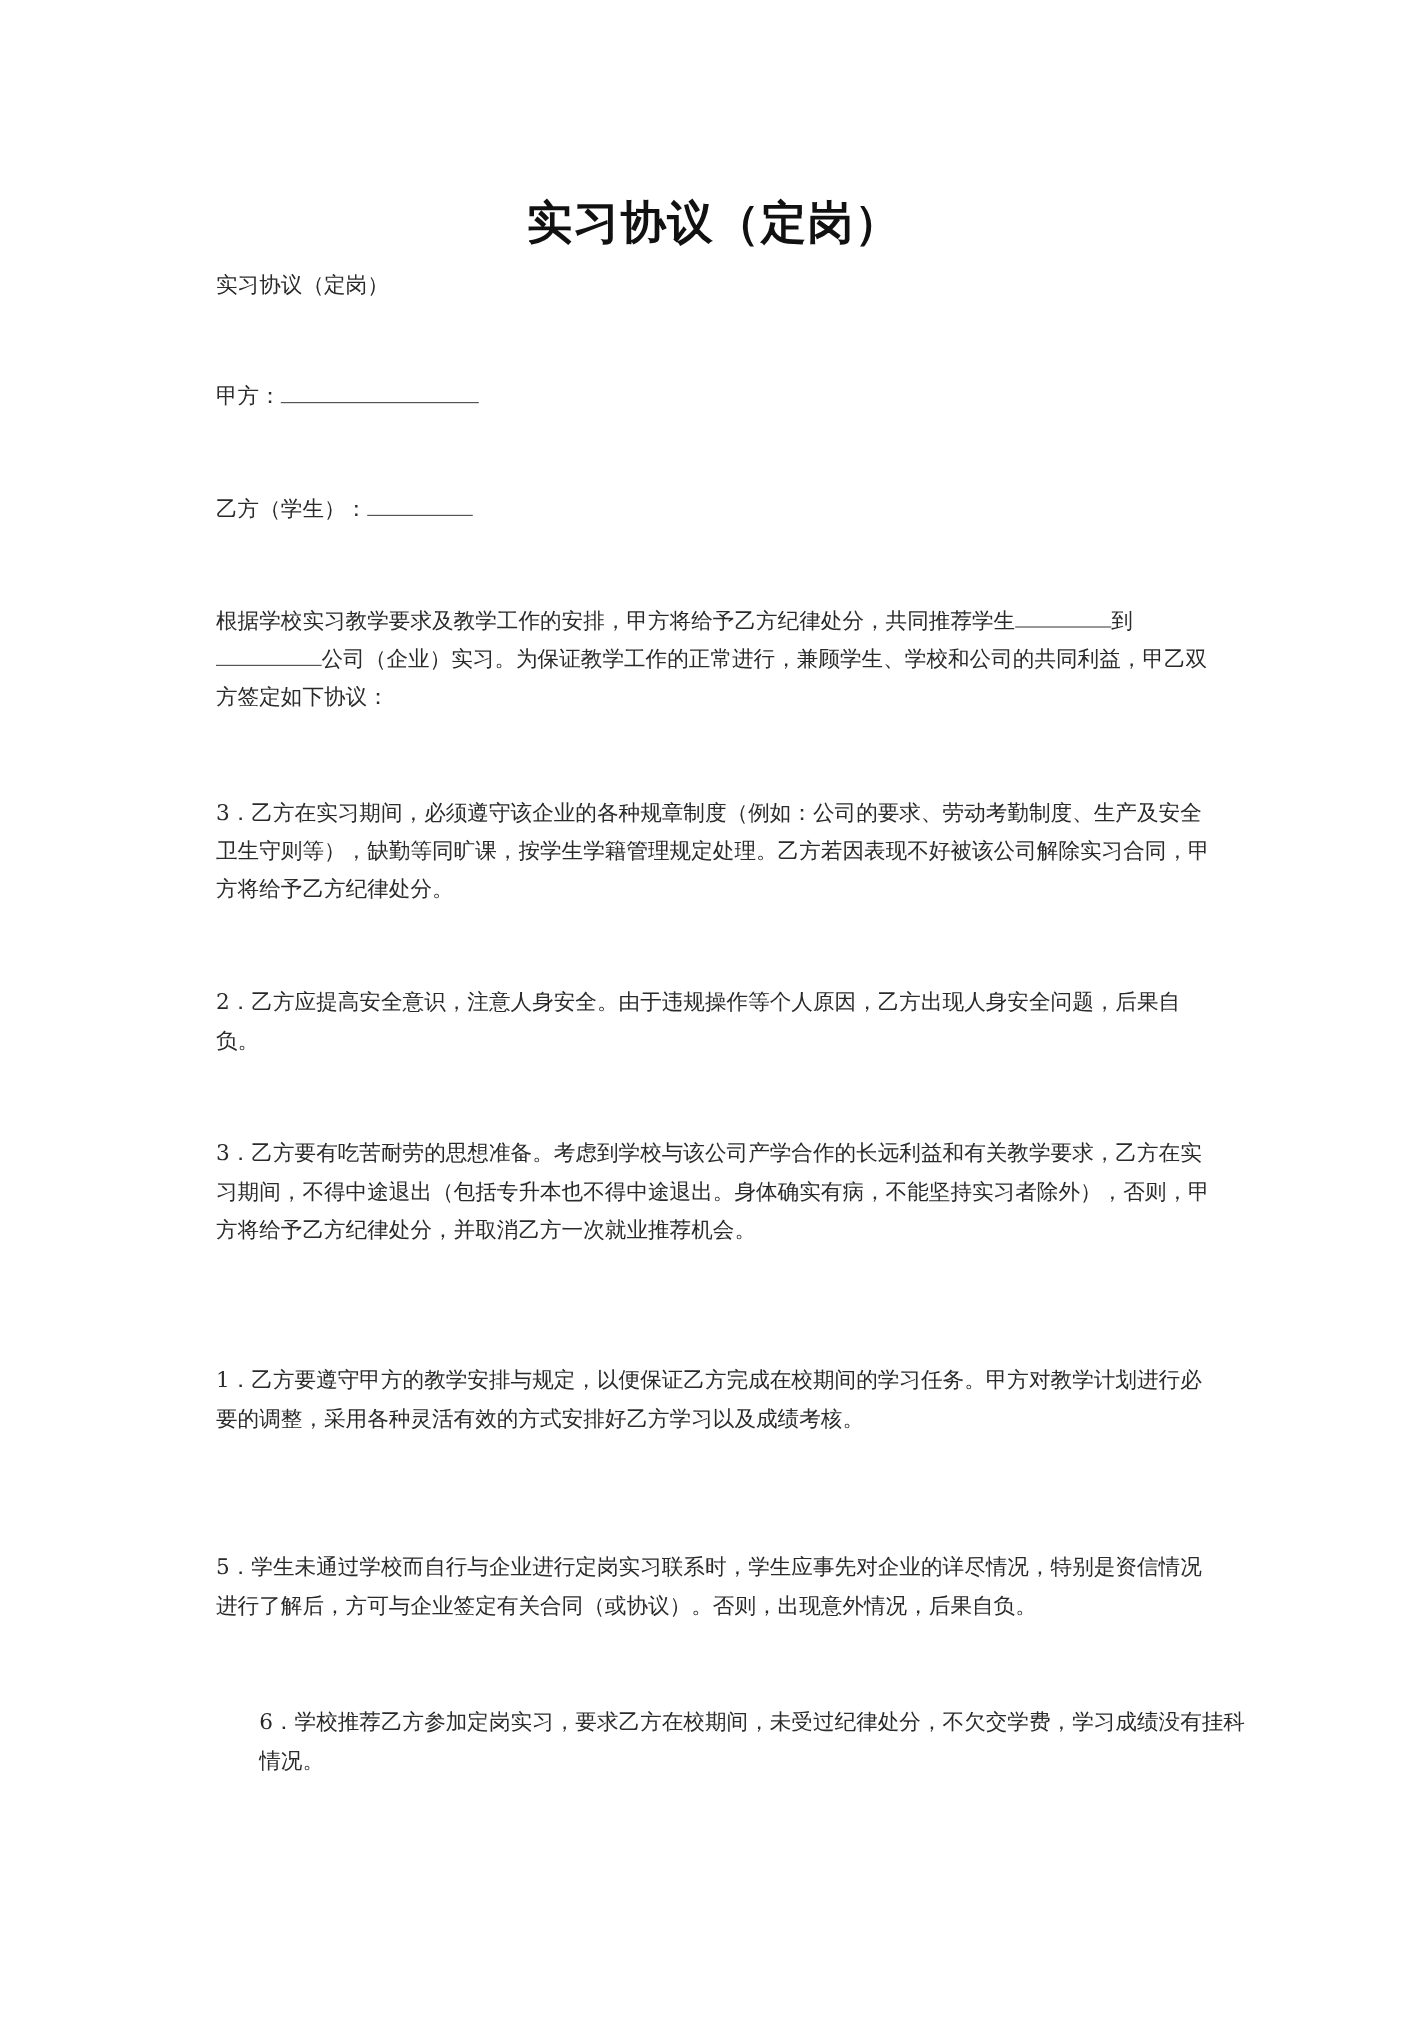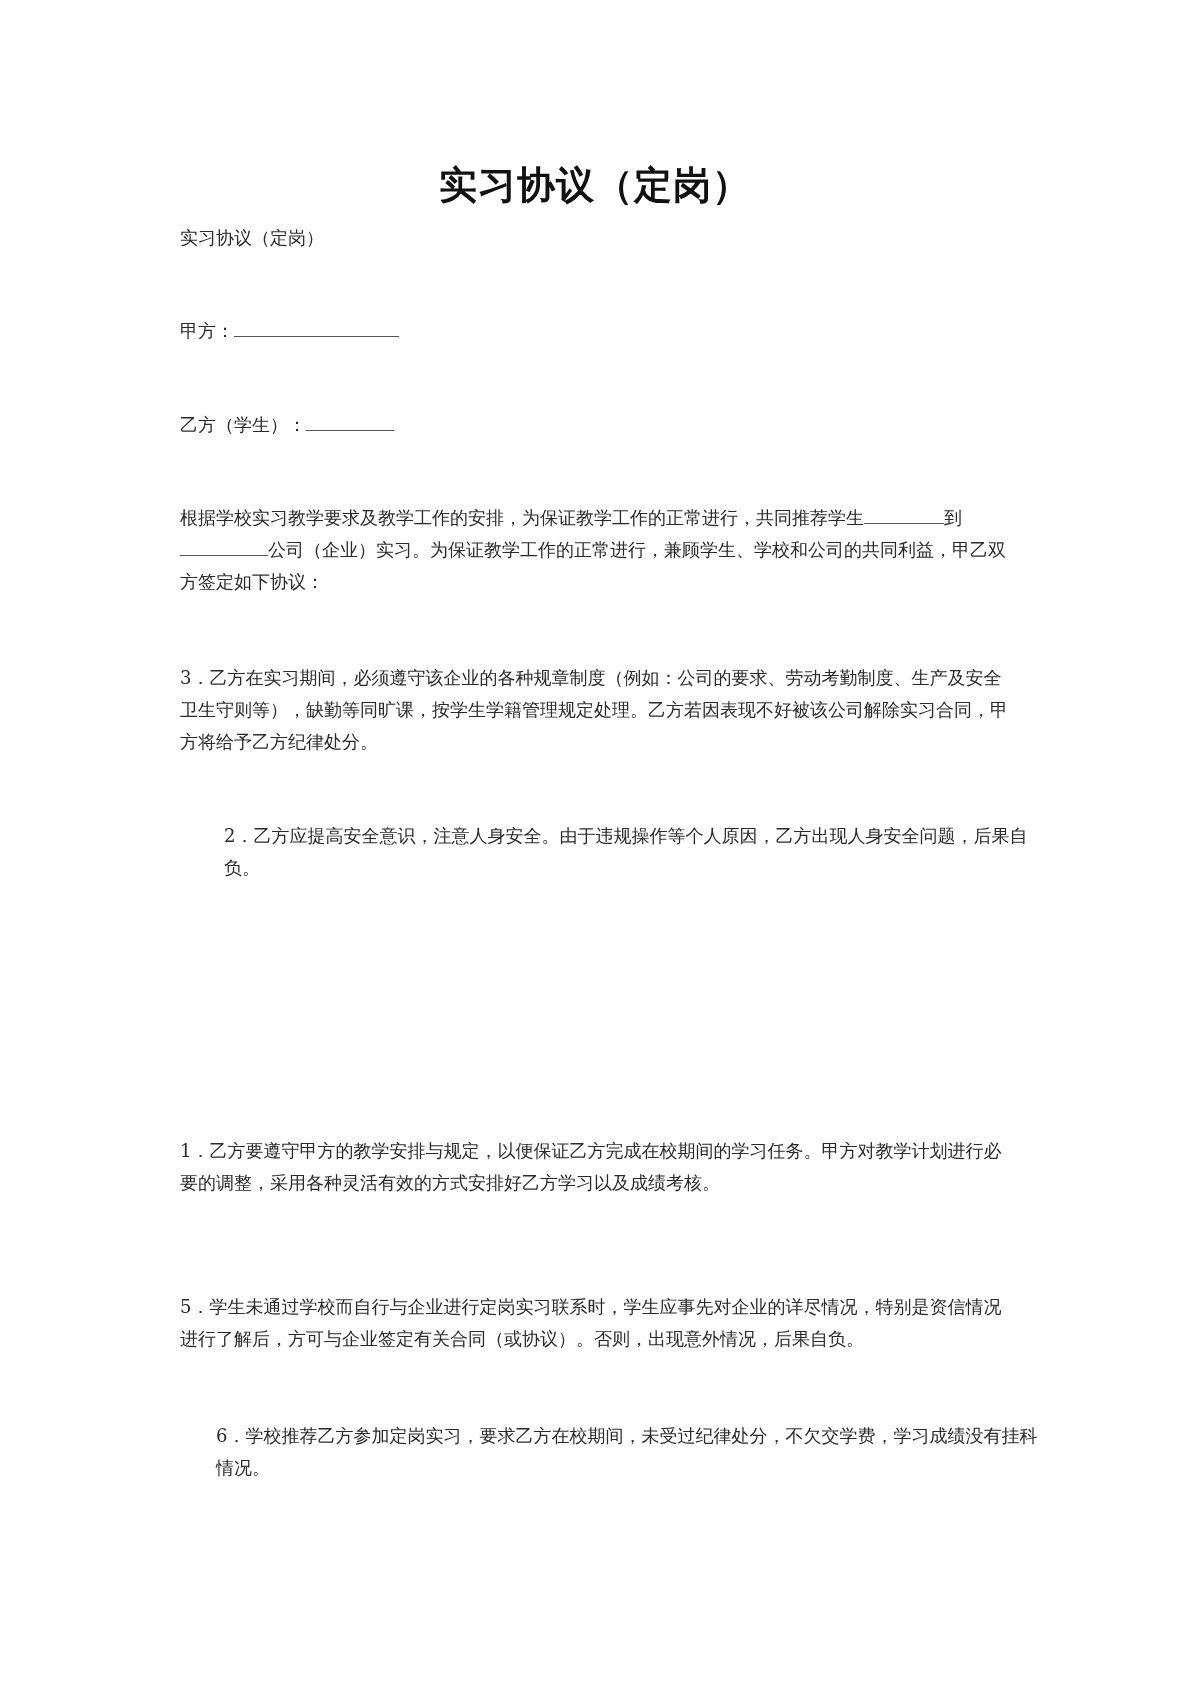--- a/index.html
+++ b/index.html
@@ -8,21 +8,21 @@
   .page { position: absolute; left: 0; top: 0; width: 1190px; height: 1437px; background: #fff; }
   .title { position: absolute; top: 160px; left: 0; width: 1190px; text-align: center;
            font-size: 38px; font-weight: bold; color: #111; letter-spacing: 1px; }
   .subtitle, .field, .para { position: absolute; left: 180px; width: 835px; font-size: 18px; line-height: 32px; color: #2a2a2a; }
   .subtitle { top: 222px; }
   .field-a { top: 315px; }
   .field-b { top: 409px; }
   .blank { display: inline-block; border-bottom: 1px solid #555; height: 20px; vertical-align: baseline; }
   .intro { top: 502px; }
   .p1 { top: 662px; }
-  .p2 { top: 820px; margin-left: 44px; }
+  .p2 { top: 820px; }
   .p3 { top: 946px; }
   .p4 { top: 1135px; }
   .p5 { top: 1261px; margin-top: 30px; }
   .p6 { top: 1420px; margin-left: 36px; }
   .para p { margin: 0; }
 </style>
 </head>
 <body>
 
 <div class="page">
@@ -31,28 +31,31 @@
 
   <div class="field field-a">
     <span>甲方：</span><span class="blank" style="width:165px"></span>
   </div>
 
   <div class="field field-b">
     <span>乙方（学生）：</span><span class="blank" style="width:88px"></span>
   </div>
 
   <div class="para intro">
-    <span>根据学校实习教学要求及教学工作的安排，为保证教学工作的正常进行，共同推荐学生</span><span class="blank" style="width:80px"></span><span>到</span><span class="blank" style="width:88px"></span><span>公司（企业）实习。为保证教学工作的正常进行，兼顾学生、学校和公司的共同利益，甲乙双方签定如下协议：</span>
+    <span>根据学校实习教学要求及教学工作的安排，甲方将给予乙方纪律处分，共同推荐学生</span><span class="blank" style="width:80px"></span><span>到</span><span class="blank" style="width:88px"></span><span>公司（企业）实习。为保证教学工作的正常进行，兼顾学生、学校和公司的共同利益，甲乙双方签定如下协议：</span>
   </div>
 
   <div class="para p1">
       <p>3．乙方在实习期间，必须遵守该企业的各种规章制度（例如：公司的要求、劳动考勤制度、生产及安全卫生守则等），缺勤等同旷课，按学生学籍管理规定处理。乙方若因表现不好被该公司解除实习合同，甲方将给予乙方纪律处分。</p>
     </div>
   <div class="para p2">
       <p>2．乙方应提高安全意识，注意人身安全。由于违规操作等个人原因，乙方出现人身安全问题，后果自负。</p>
+    </div>
+  <div class="para p3">
+      <p>3．乙方要有吃苦耐劳的思想准备。考虑到学校与该公司产学合作的长远利益和有关教学要求，乙方在实习期间，不得中途退出（包括专升本也不得中途退出。身体确实有病，不能坚持实习者除外），否则，甲方将给予乙方纪律处分，并取消乙方一次就业推荐机会。</p>
     </div>
   <div class="para p4">
       <p>1．乙方要遵守甲方的教学安排与规定，以便保证乙方完成在校期间的学习任务。甲方对教学计划进行必要的调整，采用各种灵活有效的方式安排好乙方学习以及成绩考核。</p>
     </div>
   <div class="para p5">
       <p>5．学生未通过学校而自行与企业进行定岗实习联系时，学生应事先对企业的详尽情况，特别是资信情况进行了解后，方可与企业签定有关合同（或协议）。否则，出现意外情况，后果自负。</p>
     </div>
   <div class="para p6">
       <p>6．学校推荐乙方参加定岗实习，要求乙方在校期间，未受过纪律处分，不欠交学费，学习成绩没有挂科情况。</p>
     </div>

